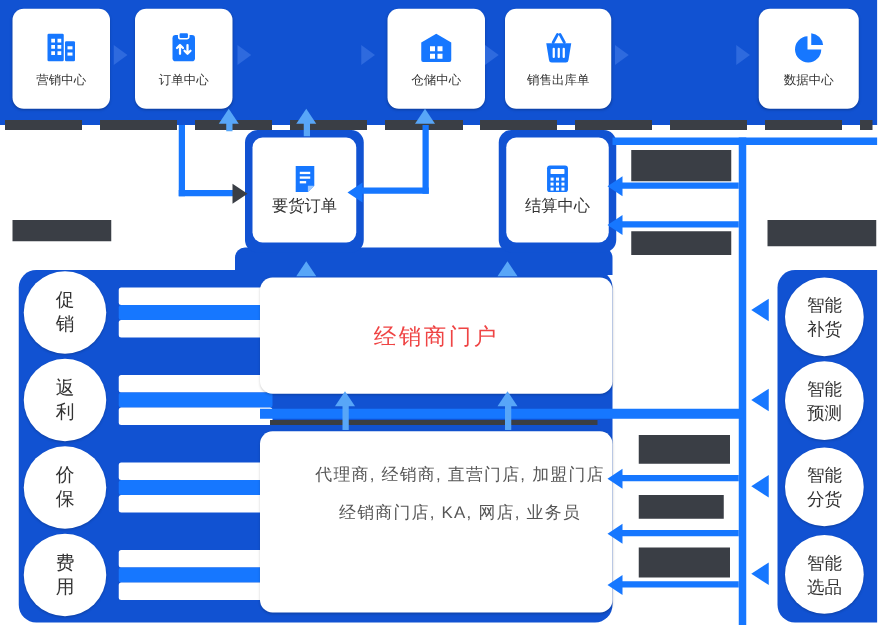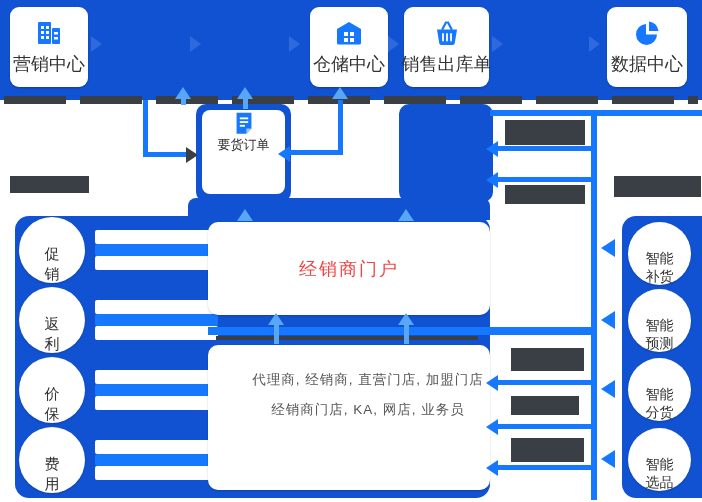--- a/index.html
+++ b/index.html
@@ -11,36 +11,36 @@
   }
   .abs{position:absolute;}
   
   .band{left:0;top:0;width:702px;height:100px;background:var(--panel);}
   .dashstrip{left:4px;top:96px;width:694px;height:8px;
     background:repeating-linear-gradient(90deg,var(--dark) 0 62px,transparent 62px 76px);}
   
   .tcard{top:7px;height:80px;background:#fff;border-radius:9px;
     display:flex;flex-direction:column;align-items:center;justify-content:center;gap:5px;
     box-shadow:0 1px 2px rgba(0,0,0,.25);}
-  .tcard .lbl{font-size:18px;color:#333;white-space:nowrap;}
+  .tcard .lbl{font-size:10px;color:#333;white-space:nowrap;}
   .icon28{width:28px;height:28px;display:block;}
   .icon26{width:26px;height:26px;display:block;}
   .gaparrow{top:36px;width:0;height:0;border-top:8px solid transparent;
     border-bottom:8px solid transparent;border-left:11px solid #2e6ade;}
   
   .pedestal{background:var(--panel);border-radius:10px;}
   .mcard{background:#fff;border-radius:8px;display:flex;flex-direction:column;
-    align-items:center;gap:0;}
+    align-items:center;justify-content:center;gap:0;}
   .mcard .lbl{font-size:13px;color:#333;white-space:nowrap;}
   
   .mainpanel{left:15px;top:216px;width:475px;height:282px;background:var(--panel);border-radius:14px;}
   .rightpanel{left:622px;top:216px;width:80px;height:282px;background:var(--panel);border-radius:14px 0 0 14px;}
   .connectband{left:188px;top:198px;width:302px;height:22px;background:var(--panel);border-radius:8px 8px 0 0;}
   
-  .circle{background:#fff;border-radius:50%;display:flex;align-items:flex-end;justify-content:center;
+  .circle{background:#fff;border-radius:50%;display:flex;align-items:center;justify-content:center;
     color:#333;text-align:center;box-shadow:0 1px 2px rgba(0,0,0,.2);}
   .lcircle{left:19px;width:66px;height:66px;font-size:15px;line-height:1.3;}
   .lcircle span{display:block;width:1.15em;word-break:break-all;}
   .rcircle{left:628px;width:63px;height:63px;font-size:14px;line-height:1.3;}
   .rcircle span{display:block;width:2.3em;word-break:break-all;}
   
   .dbar{background:var(--dark);}
   .wbar{left:95px;width:123px;height:14px;background:#fff;border-radius:2px;}
   .bbar{left:95px;width:123px;height:12px;background:var(--accent);border-radius:2px;}
   
@@ -74,20 +74,29 @@
             <rect x="6" y="12" width="3" height="3"></rect>
             <rect x="11" y="12" width="3" height="3"></rect>
             <rect x="6" y="17" width="3" height="3"></rect>
             <rect x="11" y="17" width="3" height="3"></rect>
             <rect x="19" y="13" width="4" height="2.5"></rect>
             <rect x="19" y="18" width="4" height="2.5"></rect>
           </g>
         </svg></span>
     <span class="lbl">营销中心</span>
   </div>
+  <div class="abs tcard" style="left:108px;width:78px;">
+    <span class="icon28"><svg viewBox="0 0 28 28" width="100%" height="100%">
+          <rect x="5" y="4" width="18" height="21" rx="2.5" fill="#1677ff"></rect>
+          <rect x="10" y="2" width="8" height="5" rx="1.5" fill="#1677ff" stroke="#fff" stroke-width="1.3"></rect>
+          <path d="M11 19 V12 M11 12 l-2.4 2.4 M11 12 l2.4 2.4" stroke="#fff" stroke-width="1.8" fill="none" stroke-linecap="round"></path>
+          <path d="M17 12 v7 M17 19 l-2.4 -2.4 M17 19 l2.4 -2.4" stroke="#fff" stroke-width="1.8" fill="none" stroke-linecap="round"></path>
+        </svg></span>
+    <span class="lbl">订单中心</span>
+  </div>
   <div class="abs tcard" style="left:310px;width:78px;">
     <span class="icon28"><svg viewBox="0 0 28 28" width="100%" height="100%">
           <path d="M14 3 L26 10 V24 a1.5 1.5 0 0 1 -1.5 1.5 H3.5 A1.5 1.5 0 0 1 2 24 V10 Z" fill="#1677ff"></path>
           <g fill="#fff">
             <rect x="9" y="13" width="4" height="4"></rect>
             <rect x="15" y="13" width="4" height="4"></rect>
             <rect x="9" y="19" width="4" height="4"></rect>
             <rect x="15" y="19" width="4" height="4"></rect>
           </g>
         </svg></span>
@@ -127,20 +136,38 @@
           <g fill="#fff">
             <rect x="9.5" y="8" width="9" height="2"></rect>
             <rect x="9.5" y="12" width="9" height="2"></rect>
             <rect x="9.5" y="16" width="5.5" height="2"></rect>
           </g>
           <path d="M22 20 l-5.5 5.5 v-5.5 Z" fill="#9ec9ff"></path>
         </svg></span>
     <span class="lbl">要货订单</span>
   </div>
   <div class="abs pedestal" style="left:399px;top:104px;width:94px;height:98px;"></div>
+  <div class="abs mcard" style="left:405px;top:110px;width:82px;height:84px;">
+    <span class="icon26"><svg viewBox="0 0 28 28" width="100%" height="100%">
+          <rect x="5" y="2.5" width="18" height="23" rx="2.5" fill="#1677ff"></rect>
+          <rect x="8" y="5.5" width="12" height="4.5" rx="0.8" fill="#fff"></rect>
+          <g fill="#fff">
+            <rect x="8" y="13" width="2.6" height="2.6"></rect>
+            <rect x="12.7" y="13" width="2.6" height="2.6"></rect>
+            <rect x="17.4" y="13" width="2.6" height="2.6"></rect>
+            <rect x="8" y="17.3" width="2.6" height="2.6"></rect>
+            <rect x="12.7" y="17.3" width="2.6" height="2.6"></rect>
+            <rect x="17.4" y="17.3" width="2.6" height="2.6"></rect>
+            <rect x="8" y="21.6" width="2.6" height="2.6"></rect>
+            <rect x="12.7" y="21.6" width="2.6" height="2.6"></rect>
+            <rect x="17.4" y="21.6" width="2.6" height="2.6"></rect>
+          </g>
+        </svg></span>
+    <span class="lbl">结算中心</span>
+  </div>
 
   <div class="abs vline" style="left:143px;top:100px;width:5px;height:57px;"></div>
   <div class="abs hline" style="left:143px;top:152px;width:44px;height:5px;"></div>
   <div class="abs tri-r" style="left:186px;top:147px;"></div>
 
   <div class="abs stem" style="left:181px;top:96px;width:5px;height:9px;"></div>
   <div class="abs tri-u" style="left:175px;top:87px;"></div>
   <div class="abs stem" style="left:243px;top:96px;width:5px;height:13px;"></div>
   <div class="abs tri-u" style="left:237px;top:87px;"></div>
 

